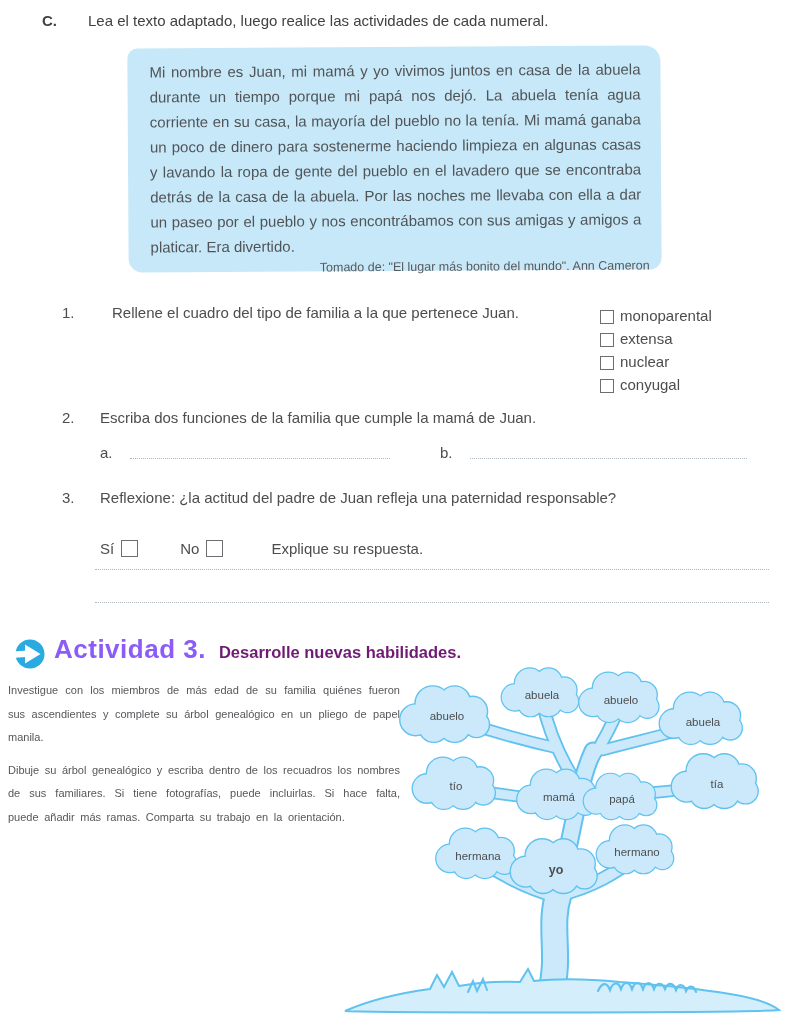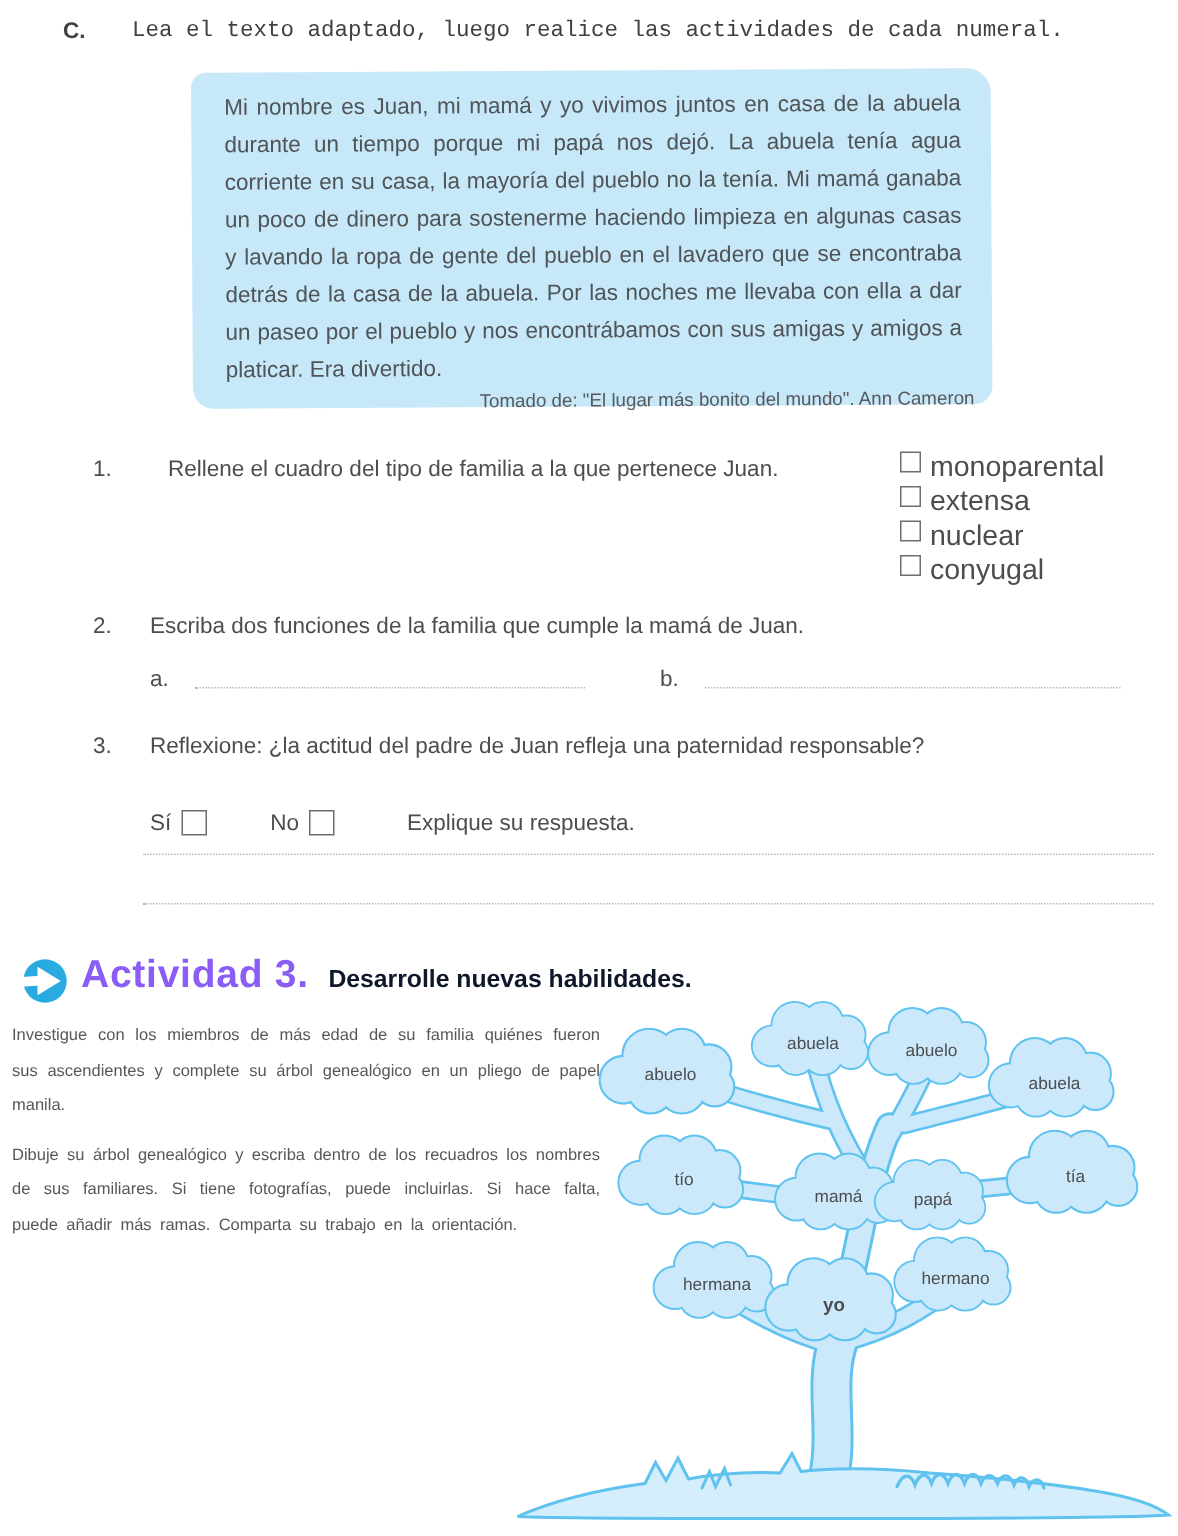--- a/index.html
+++ b/index.html
@@ -4,21 +4,21 @@
 <style>
   html,body { margin:0; padding:0; background:#fff; }
   .page {
     position:relative; width:785px; height:1024px; background:#ffffff;
     font-family:"Liberation Sans", sans-serif; color:#4d4d4f; overflow:hidden;
   }
   .abs { position:absolute; }
 
   
   .sec-letter { font-weight:bold; font-size:15px; color:#414042; }
-  .sec-instruction { font-size:15px; color:#414042;font-family:Liberation Mono, monospace; }
+  .sec-instruction { font-size:15px; color:#414042; }
 
   
   .reading-box {
     left:128px; top:47px; width:533px; height:224px;
     background:#c6e8f8; border-radius:10px 16px 12px 14px;
     transform:rotate(-0.35deg);
   }
   .reading-text {
     margin:11px 20px 0 22px; font-size:15px; line-height:25px;
     text-align:justify; color:#515457;
@@ -29,29 +29,29 @@
 
   
   .qnum { font-size:15px; color:#4d4d4f; }
   .qtext { font-size:15px; color:#4d4d4f; }
   .cb {
     display:inline-block; width:12px; height:12px; background:#fff;
     border:1.5px solid #6d6e71; flex:0 0 auto;
   }
   .cb-lg { width:15px; height:15px; }
   .opt-col { display:flex; flex-direction:column; }
-  .opt-row { display:flex; align-items:flex-start; gap:6px; height:23px; font-size:19px; }
+  .opt-row { display:flex; align-items:flex-end; gap:6px; height:23px; font-size:15px; }
   .dotline { border-bottom:1.5px dotted #aeb9bf; height:0; }
   .blank-label { font-size:15px; color:#4d4d4f; }
   .yn-row { display:flex; align-items:center; font-size:15px; color:#4d4d4f; }
 
   
   .act-header { display:flex; align-items:baseline; }
   .act-title { font-size:26px; font-weight:bold; color:#8b5cf6; letter-spacing:0.5px; }
-  .act-subtitle { font-size:16.5px; font-weight:bold; color:#0f172a; margin-left:13px; }
+  .act-subtitle { font-size:16.5px; font-weight:bold; color:#701a75; margin-left:13px; }
 
   
   .col-text { width:392px; font-size:11px; line-height:23.5px; text-align:justify; color:#55575a; word-spacing:2.5px; }
   .col-text p { margin:0 0 9px 0; }
 
   svg text { font-family:"Liberation Sans", sans-serif; fill:#4d4d4f; }
 </style>
 </head>
 <body>
 

